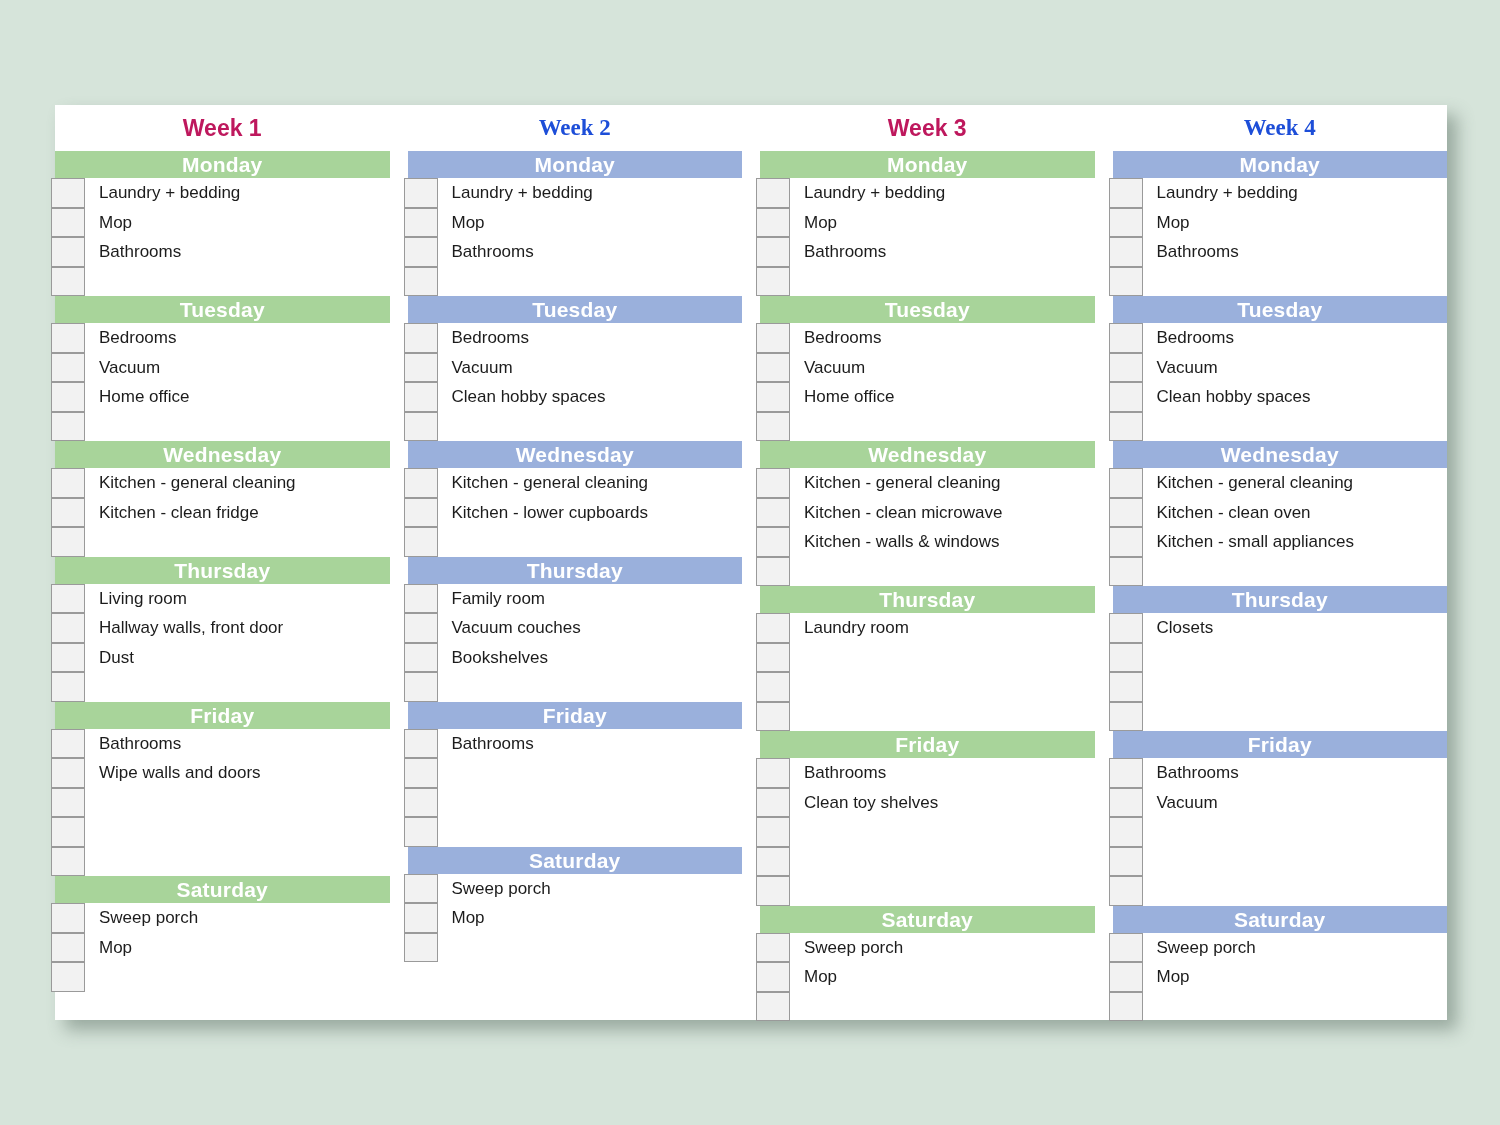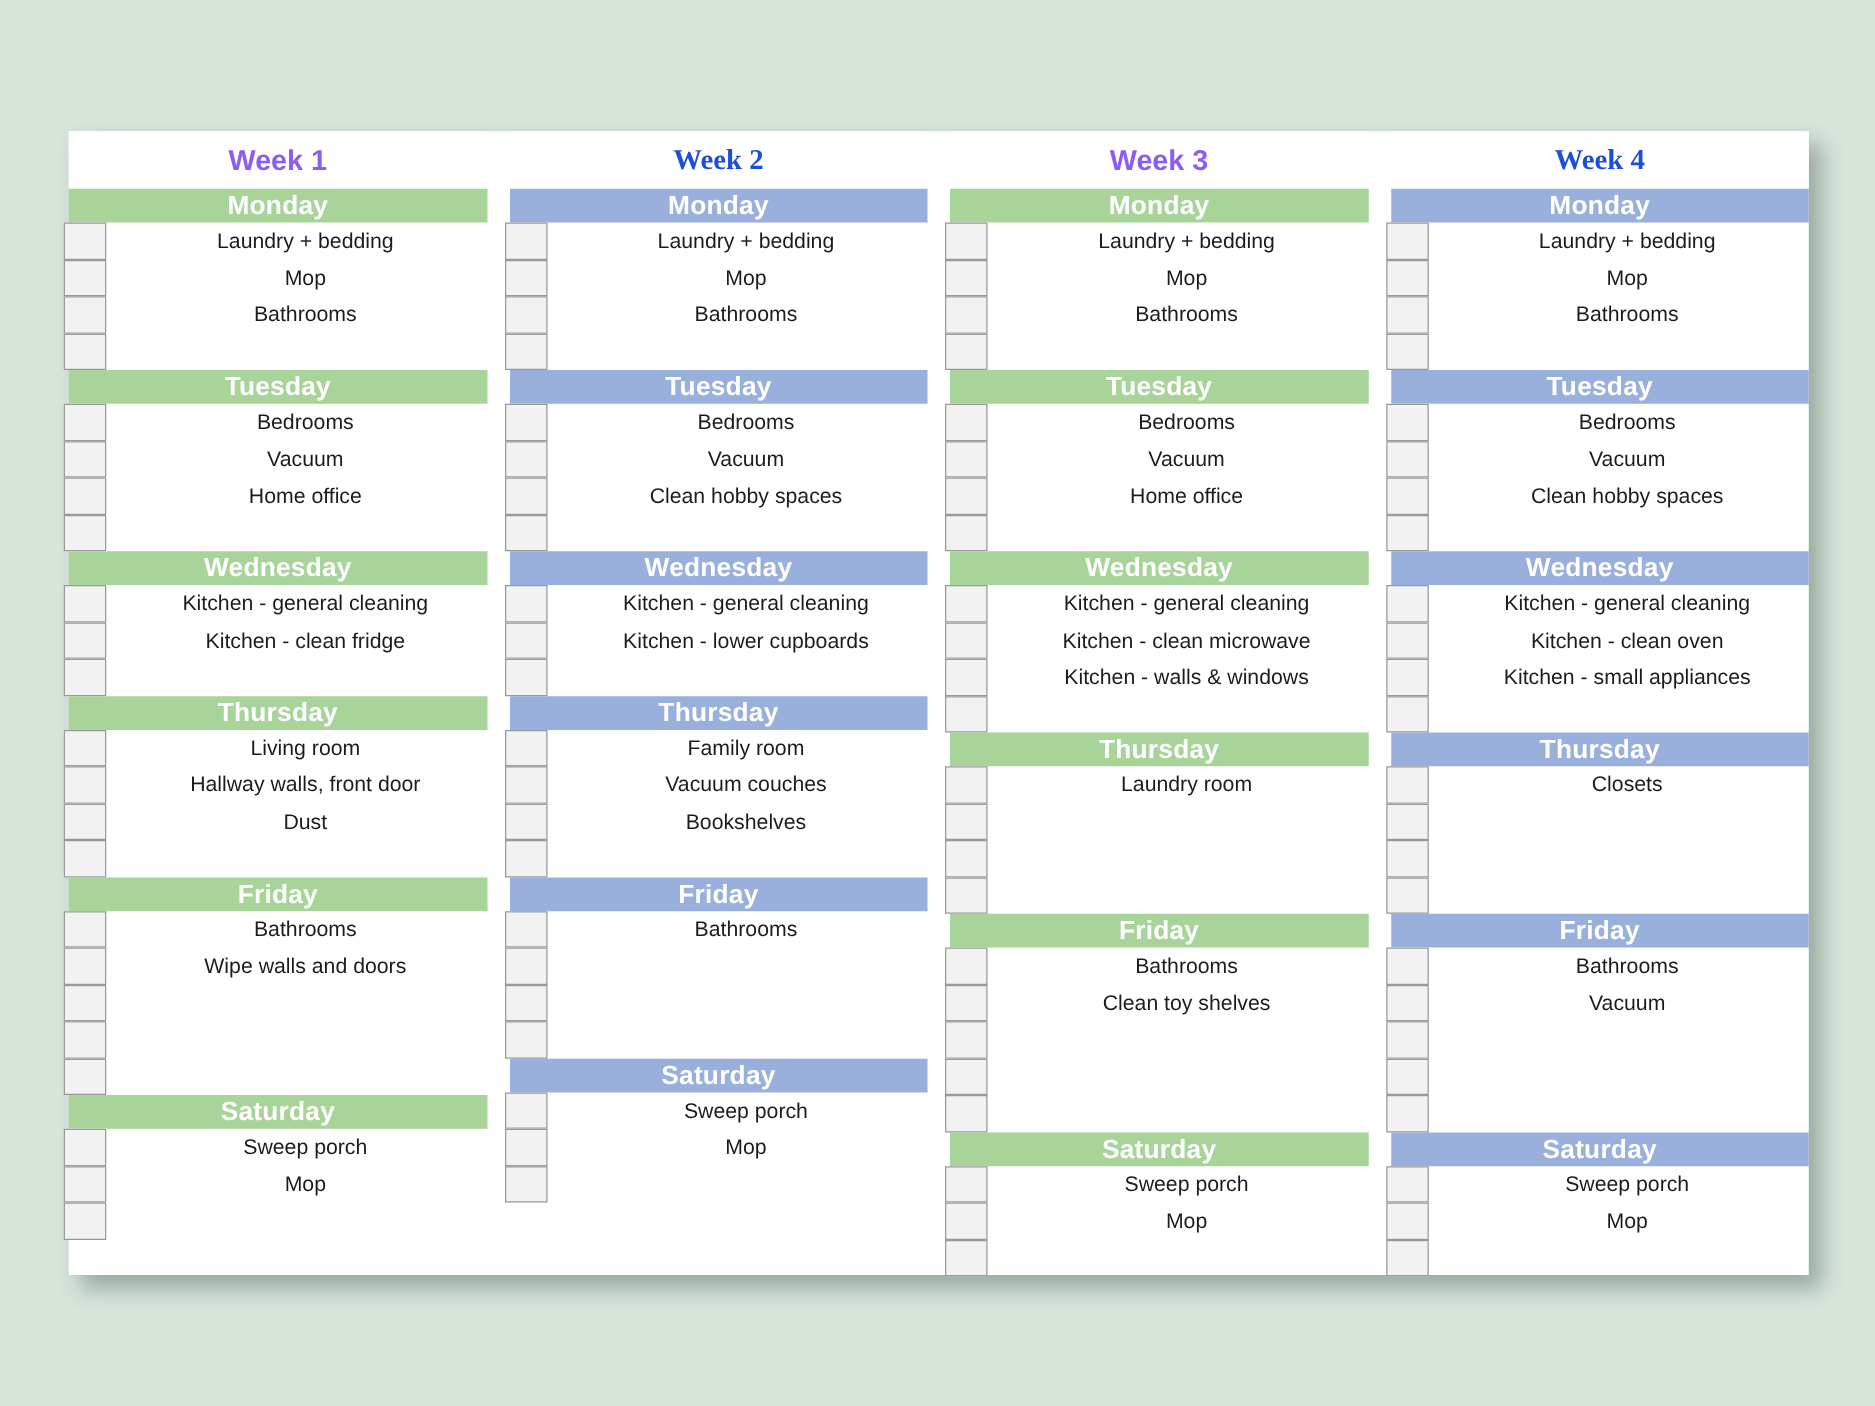--- a/index.html
+++ b/index.html
@@ -40,38 +40,38 @@
 
   .week-title {
     height: 46px;
     line-height: 46px;
     text-align: center;
     font-size: 23px;
     font-weight: bold;
     background: #ffffff;
     white-space: nowrap;
   }
-  .week-title.green { color: #8b5cf6; }
+  .week-title.green { color: #be185d; }
   .week-title.black { color: #1d4ed8; font-family: Liberation Serif, serif; }
 
   .day-block { width: 100%; }
 
   .day-header {
     height: 27px;
     line-height: 27px;
     text-align: center;
     font-size: 21px;
     font-weight: bold;
     color: #ffffff;
     letter-spacing: 0.2px;
   }
   .day-header.green { background: #a8d49a; }
   .day-header.blue  { background: #9ab0dc; }
 
-  .rows { width: 100%; text-align: center; }
+  .rows { width: 100%; }
 
   .task-row {
     display: flex;
     align-items: stretch;
     height: 29.5px;
   }
 
   .checkbox {
     flex: 0 0 34px;
     width: 34px;

